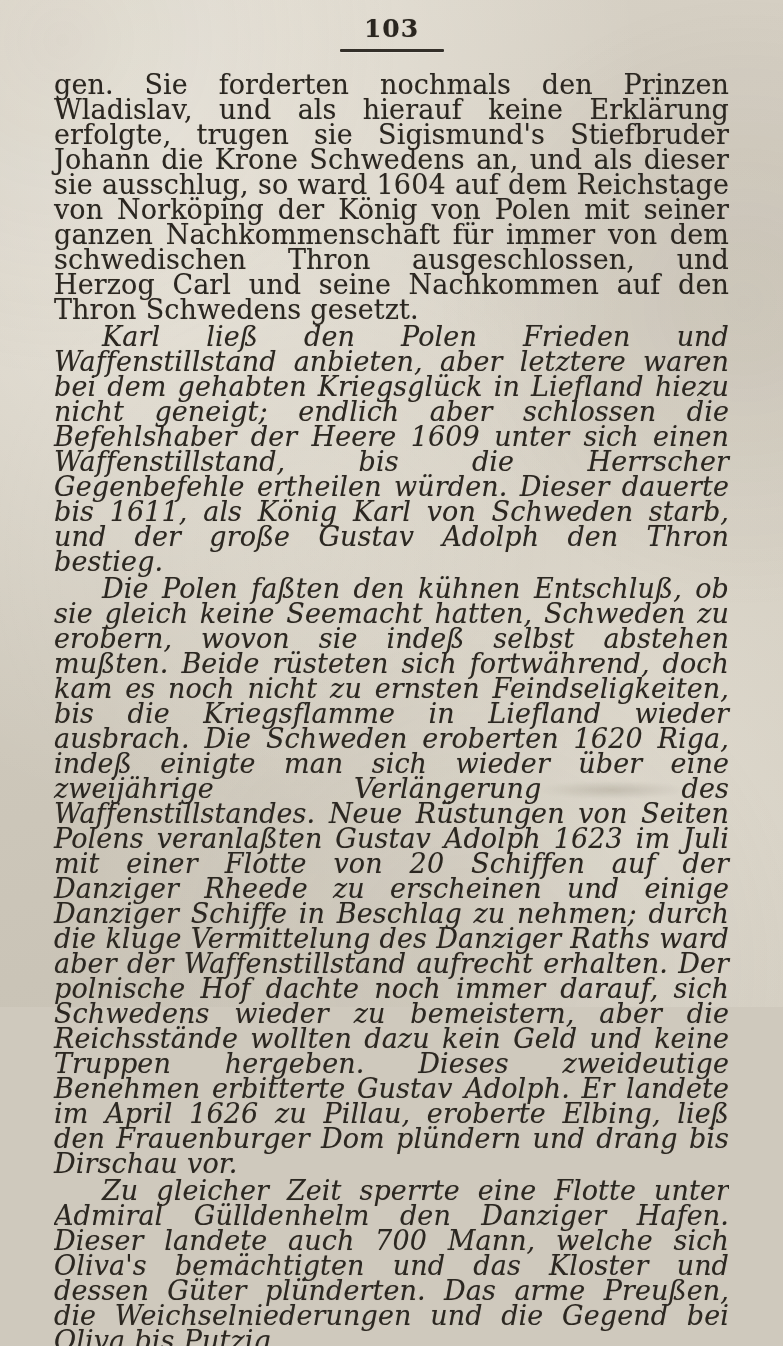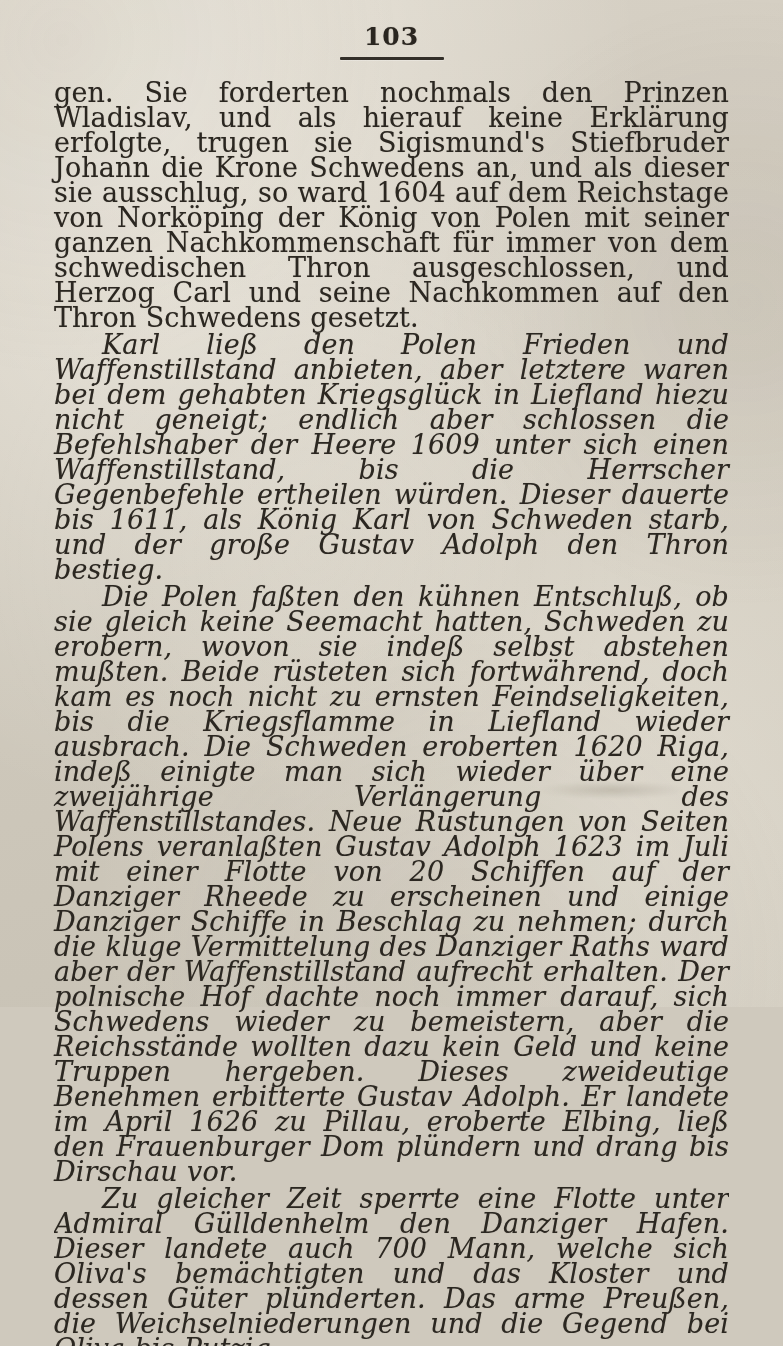--- a/index.html
+++ b/index.html
@@ -15,21 +15,21 @@
   }
   .page {
     position: relative;
     width: 783px;
     height: 1007px;
     background:
       radial-gradient(ellipse at 20% 12%, rgba(255,252,244,0.55), rgba(255,255,255,0) 55%),
       radial-gradient(ellipse at 80% 85%, rgba(250,246,236,0.45), rgba(255,255,255,0) 60%),
       linear-gradient(170deg, #d7d1c5 0%, #d2ccc0 30%, #cdc7ba 65%, #c8c2b5 100%);
     box-sizing: border-box;
-    padding: 8px 54px;
+    padding: 0 54px;
   }
   .page::after {
     
     content: "";
     position: absolute;
     inset: 0;
     pointer-events: none;
     background:
       radial-gradient(circle at 8% 4%, rgba(120,110,95,0.10), rgba(0,0,0,0) 28%),
       radial-gradient(circle at 95% 30%, rgba(120,110,95,0.09), rgba(0,0,0,0) 30%),

